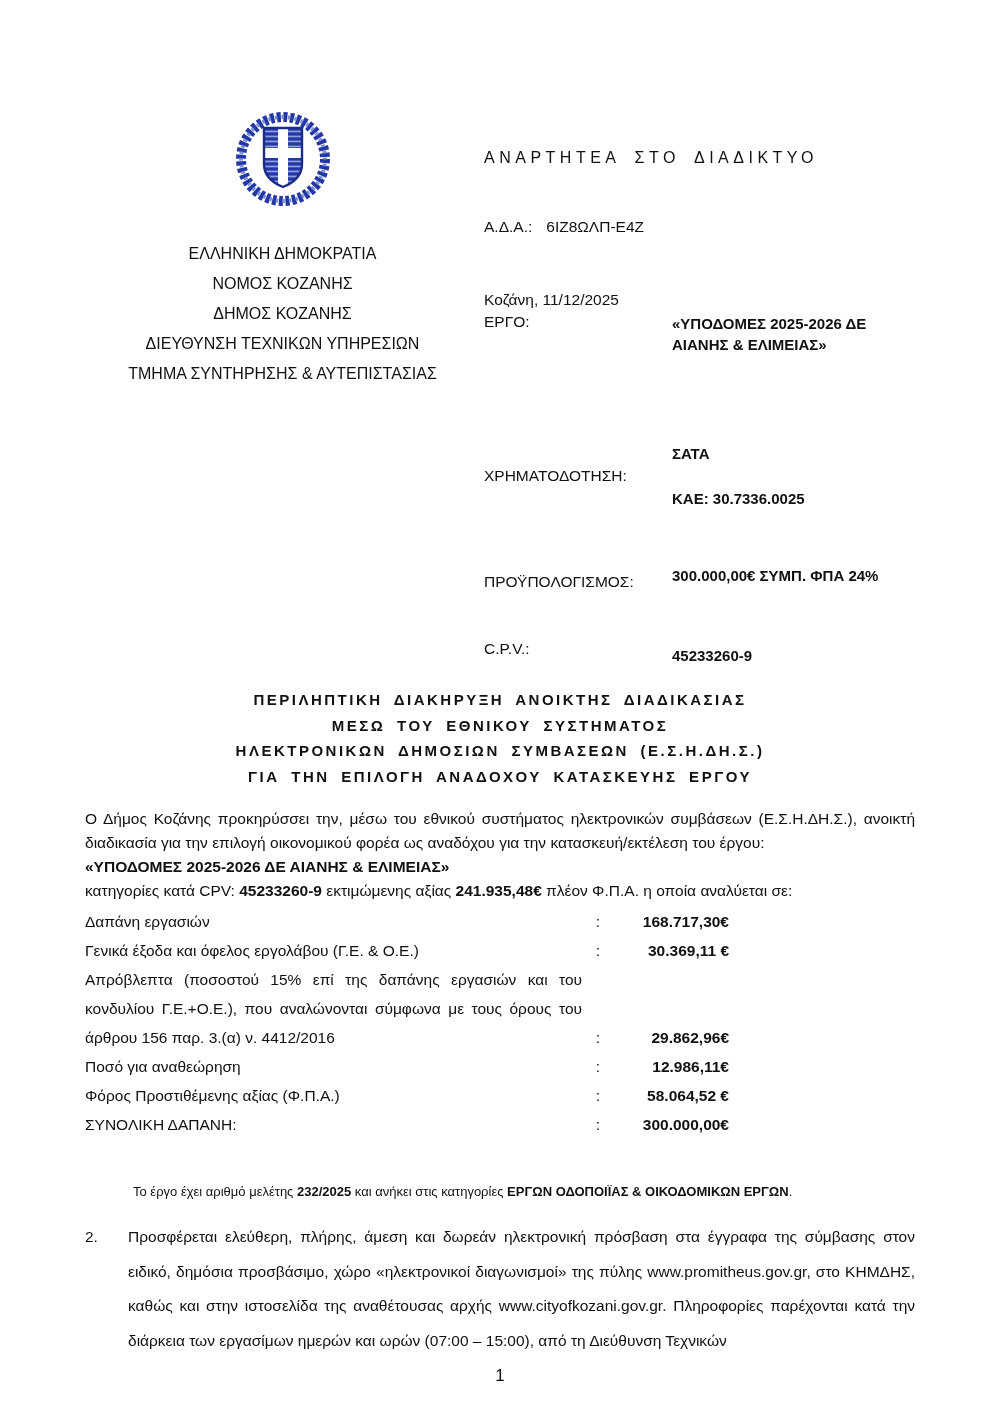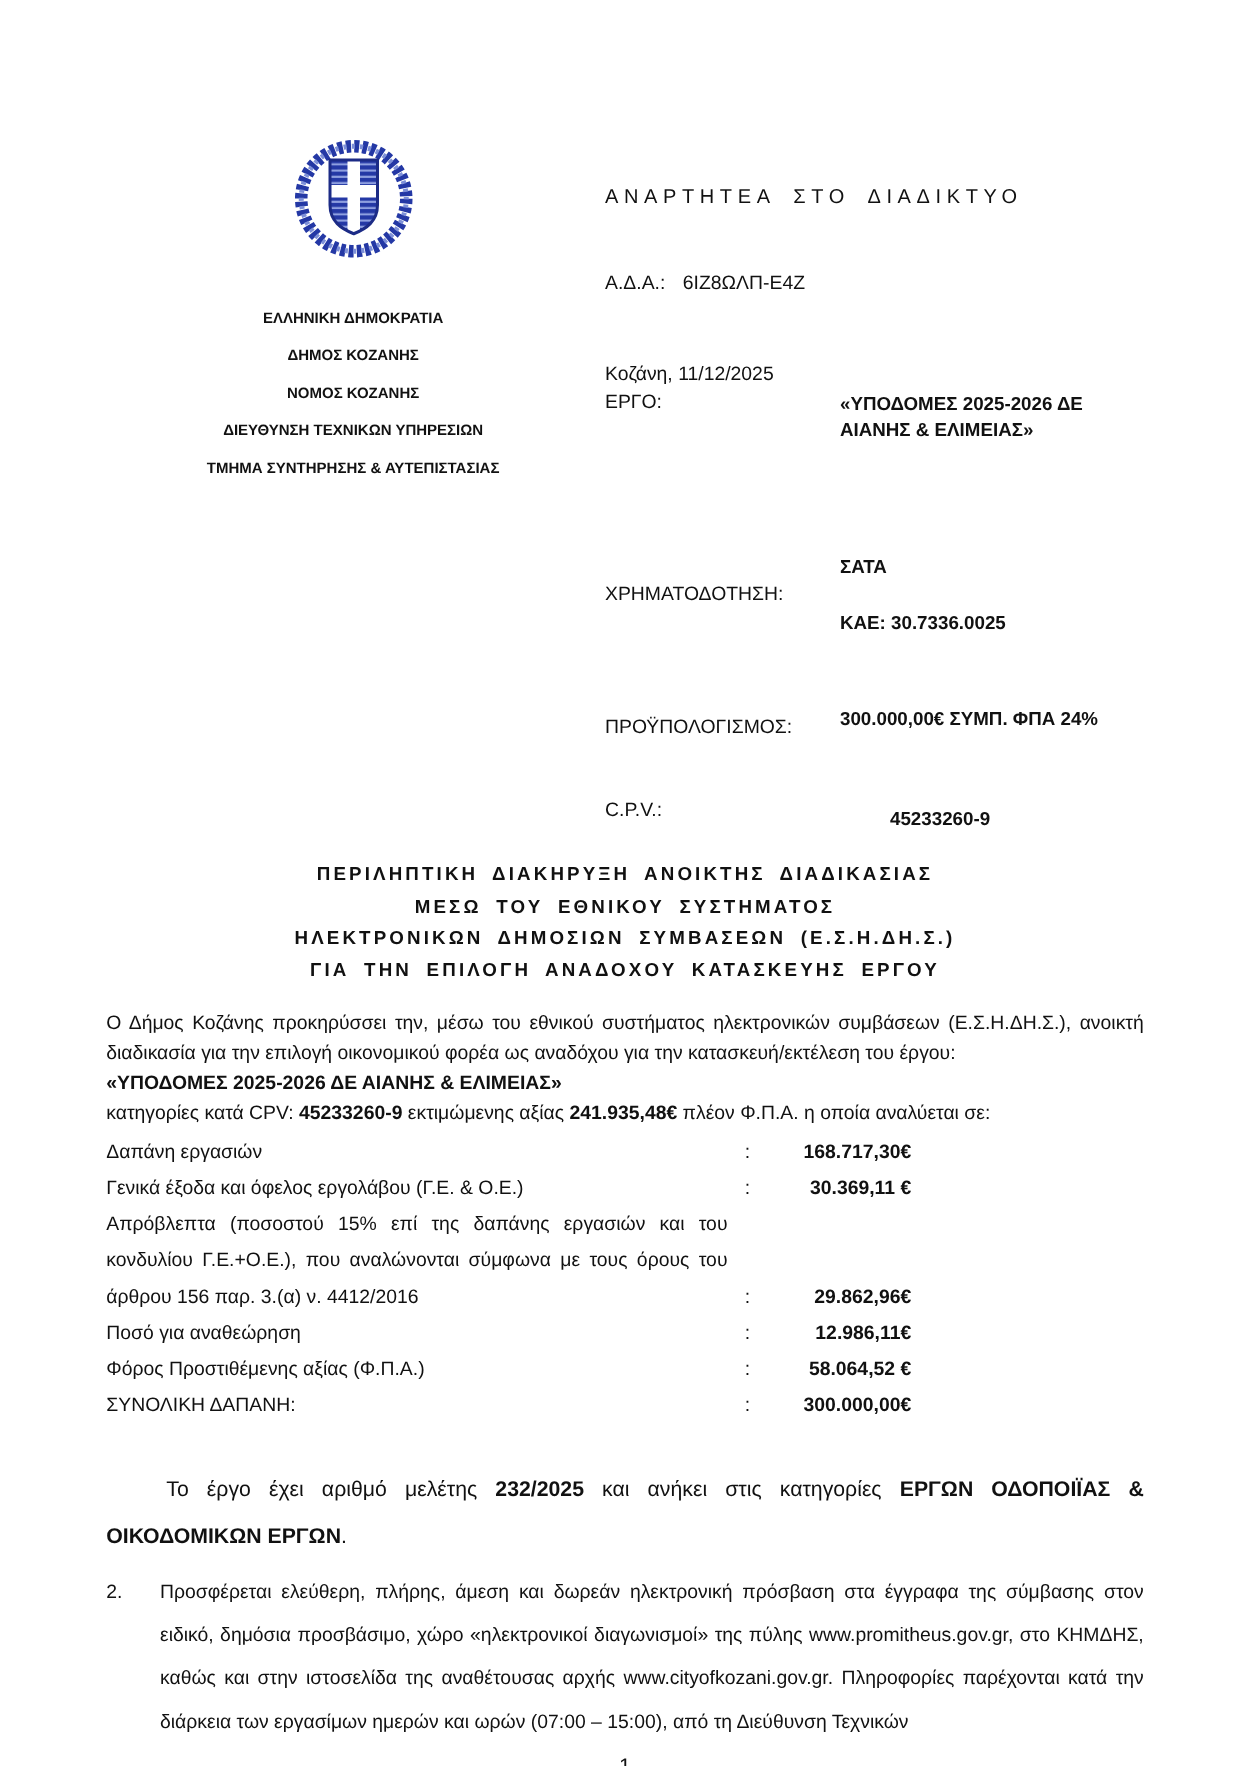--- a/index.html
+++ b/index.html
@@ -11,36 +11,36 @@
     color: #111111;
     position: relative;
     overflow: hidden;
   }
   .page { padding: 0 85px; }
 
   
   .doc-header { display: flex; margin-top: 103px; }
   .h-left { width: 395px; text-align: center; flex-shrink: 0; }
   .emblem-wrap { width: 96px; height: 110px; margin: 0 auto 26px auto; }
-  .h-left-line { font-weight: bold; font-size: 12px; line-height: 30px; }
+  .h-left-line { font-weight: normal; font-size: 16px; line-height: 30px; }
 
   .h-right { flex: 1; padding-top: 46px; padding-left: 4px; }
   .anartitea { font-size: 16px; letter-spacing: 4.5px; word-spacing: 6px; margin-bottom: 7px; }
   .meta-line { font-size: 15.5px; line-height: 24.5px; margin-top: 48px; }
   .ada-value { margin-left: 14px; }
 
   .field { display: flex; }
   .field-label { width: 188px; flex-shrink: 0; font-size: 15.5px; }
   .field-value { flex: 1; font-weight: bold; font-size: 15px; line-height: 21px; }
   .field-project { margin-top: 1px; }
   .field-funding { margin-top: 88px; align-items: center; }
   .funding-val .kae { margin-top: 24px; }
   .field-budget { margin-top: 64px; }
   .field-budget .field-value { position: relative; top: -8px; }
-  .field-cpv { margin-top: 46px; gap: 40px; }
+  .field-cpv { margin-top: 46px; }
   .field-cpv .field-value { position: relative; top: 5px; }
 
   
   .main-title {
     margin-top: 26px;
     text-align: center;
     font-weight: bold;
     font-size: 15px;
     letter-spacing: 2.5px;
     word-spacing: 5px;
@@ -56,21 +56,21 @@
   .costs { margin-top: 4px; font-size: 15.5px; }
   .cost-row { display: flex; align-items: flex-end; line-height: 29px; }
   .cost-label { width: 497px; flex-shrink: 0; }
   .cost-label.multi { text-align: justify; }
   .cost-colon { width: 32px; flex-shrink: 0; text-align: center; }
   .cost-value { width: 115px; flex-shrink: 0; text-align: right; font-weight: bold; }
 
   
   .study {
     margin-top: 34px;
-    font-size: 17px;
+    font-size: 13px;
     line-height: 37px;
     text-align: justify;
     text-indent: 48px;
   }
 
   
   .item2 { margin-top: 10px; display: flex; font-size: 15.5px; }
   .item2-num { width: 43px; flex-shrink: 0; line-height: 34.5px; }
   .item2-body { flex: 1; text-align: justify; line-height: 34.5px; }
 
@@ -102,22 +102,22 @@
 
           <g clip-path="url(#shieldClip)">
             <rect x="29" y="25" width="38" height="60" fill="url(#stripes)"></rect>
             <rect x="43" y="25" width="10" height="60" fill="#ffffff"></rect>
             <rect x="29" y="45" width="38" height="10" fill="#ffffff"></rect>
           </g>
           <path d="M29,25 h38 v36 c0,13 -9,19 -19,23 c-10,-4 -19,-10 -19,-23 z" fill="none" stroke="#1c2b86" stroke-width="2.4"></path>
         </svg>
       </div>
       <div class="h-left-line">ΕΛΛΗΝΙΚΗ ΔΗΜΟΚΡΑΤΙΑ</div>
+      <div class="h-left-line">ΝΟΜΟΣ ΚΟΖΑΝΗΣ</div>
       <div class="h-left-line">ΔΗΜΟΣ ΚΟΖΑΝΗΣ</div>
-      <div class="h-left-line">ΝΟΜΟΣ ΚΟΖΑΝΗΣ</div>
       <div class="h-left-line">ΔΙΕΥΘΥΝΣΗ ΤΕΧΝΙΚΩΝ ΥΠΗΡΕΣΙΩΝ</div>
       <div class="h-left-line">ΤΜΗΜΑ ΣΥΝΤΗΡΗΣΗΣ &amp; ΑΥΤΕΠΙΣΤΑΣΙΑΣ</div>
     </div>
 
     <div class="h-right">
       <div class="anartitea">ΑΝΑΡΤΗΤΕΑ ΣΤΟ ΔΙΑΔΙΚΤΥΟ</div>
       <div class="meta-line">
         <span>Α.Δ.Α.:</span><span class="ada-value">6ΙΖ8ΩΛΠ-Ε4Ζ</span>
       </div>
       <div class="meta-line">Κοζάνη, 11/12/2025</div>

